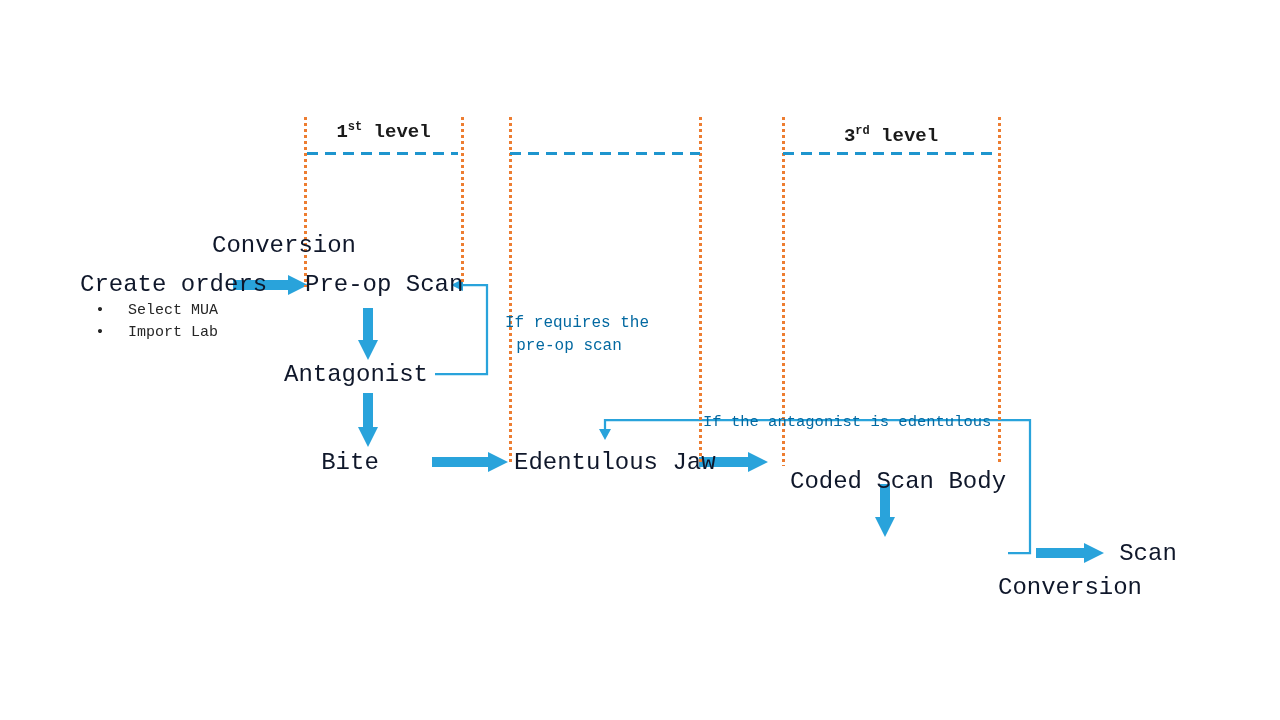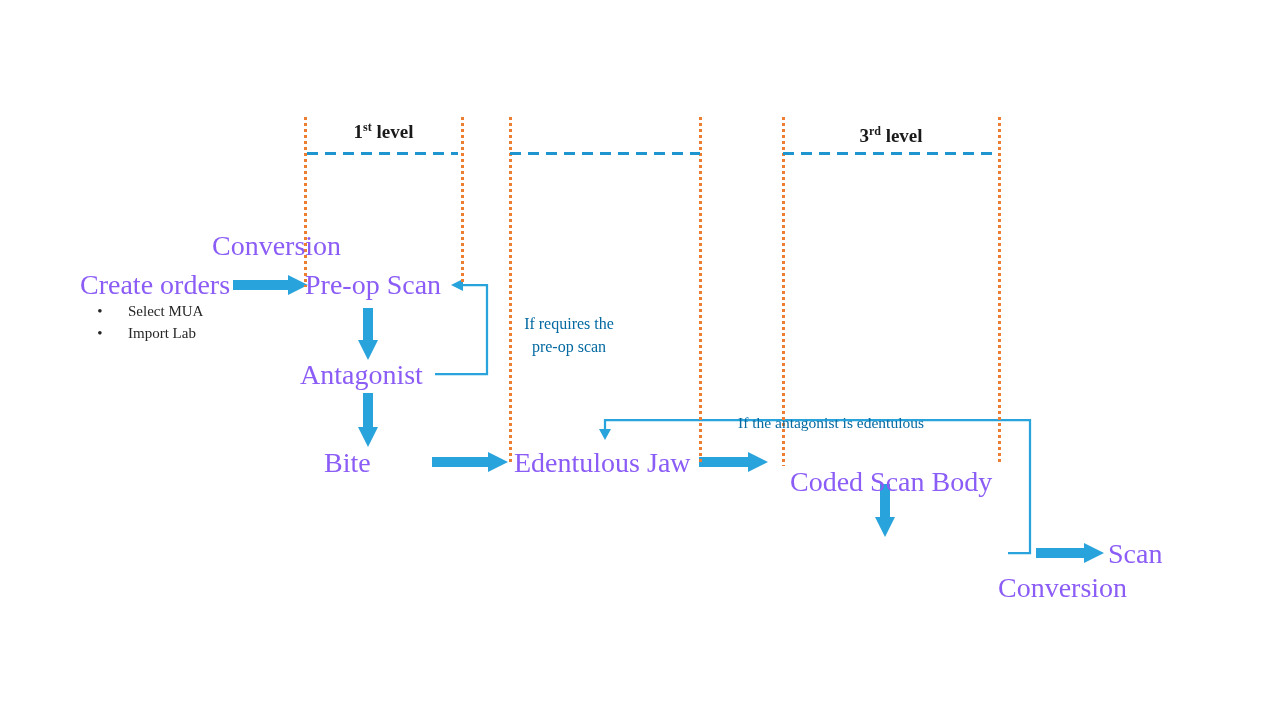--- a/index.html
+++ b/index.html
@@ -1,39 +1,39 @@
 <!DOCTYPE html>
 <html><head>
 <meta charset="utf-8">
 <style>
   html,body{margin:0;padding:0;background:#ffffff;}
   .canvas{
     position:relative;width:1280px;height:720px;background:#ffffff;overflow:hidden;
-    font-family:Liberation Serif, serif;color:#262626;
+    font-family:Liberation Mono, monospace;color:#262626;
   }
   svg.layer{position:absolute;left:0;top:0;width:1280px;height:720px;pointer-events:none;}
 
   
   .vdot{
     position:absolute;width:3px;
     background-image:repeating-linear-gradient(to bottom,#ED7D31 0px,#ED7D31 3px,transparent 3px,transparent 6px);
   }
   
   .hdash{
     position:absolute;height:3px;
     background-image:repeating-linear-gradient(to right,#1E95CE 0px,#1E95CE 11px,transparent 11px,transparent 18px);
   }
 
   .hdr{
     position:absolute;font-size:19px;font-weight:bold;color:#1a1a1a;
     text-align:center;white-space:nowrap;line-height:24px;
   }
   .hdr sup{font-size:12px;line-height:0;}
   .lbl{
-    position:absolute;font-size:28px;color:#8b5cf6;text-align:left;
+    position:absolute;font-size:24px;color:#0f172a;text-align:center;
     white-space:nowrap;line-height:24px;
   }
   .ann{
     position:absolute;font-size:16px;color:#0369a1;text-align:center;
     white-space:nowrap;line-height:23px;
   }
   .ann2{font-size:15.5px;}
   .bullets{position:absolute;left:95px;top:300px;font-size:15px;line-height:22px;color:#262626;}
   .bullet-row{display:flex;}
   .bdot{width:10px;margin-right:23px;text-align:center;}
@@ -103,22 +103,22 @@
       <span class="bdot">•</span>
       <span>Select MUA</span>
     </div>
     <div class="bullet-row">
       <span class="bdot">•</span>
       <span>Import Lab</span>
     </div>
   </div>
 
   <div class="lbl" style="left:305px;width:140px;top:273px;">Pre-op Scan</div>
-  <div class="lbl" style="left:300px;width:136px;top:363px;">Antagonist</div>
-  <div class="lbl" style="left:324px;width:100px;top:451px;">Bite</div>
+  <div class="lbl" style="left:284px;width:136px;top:363px;">Antagonist</div>
+  <div class="lbl" style="left:300px;width:100px;top:451px;">Bite</div>
   <div class="lbl" style="left:514px;width:180px;top:451px;">Edentulous Jaw</div>
   <div class="lbl" style="left:790px;width:185px;top:451px;margin-top:19px;">Coded Scan Body</div>
   <div class="lbl" style="left:1108px;width:80px;top:542px;">Scan</div>
   <div class="lbl" style="left:998px;width:140px;top:576px;">Conversion</div>
 
   <div class="ann" style="left:505px;width:128px;top:312px;">
     <div>If requires the</div>
     <div>pre-op scan</div>
   </div>
   <div class="ann ann2" style="left:703px;width:256px;top:387px;margin-top:24px;">If the antagonist is edentulous</div>

